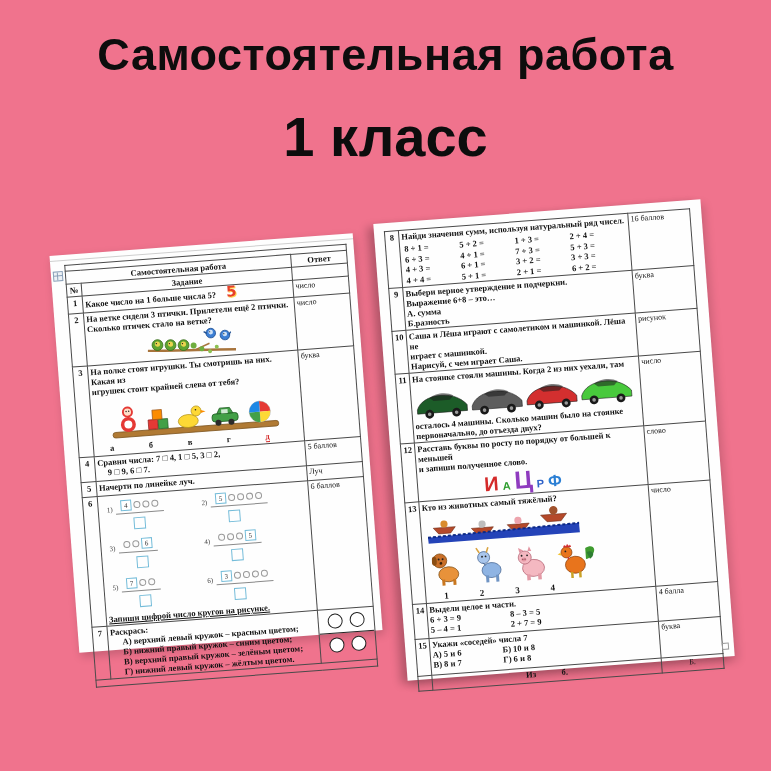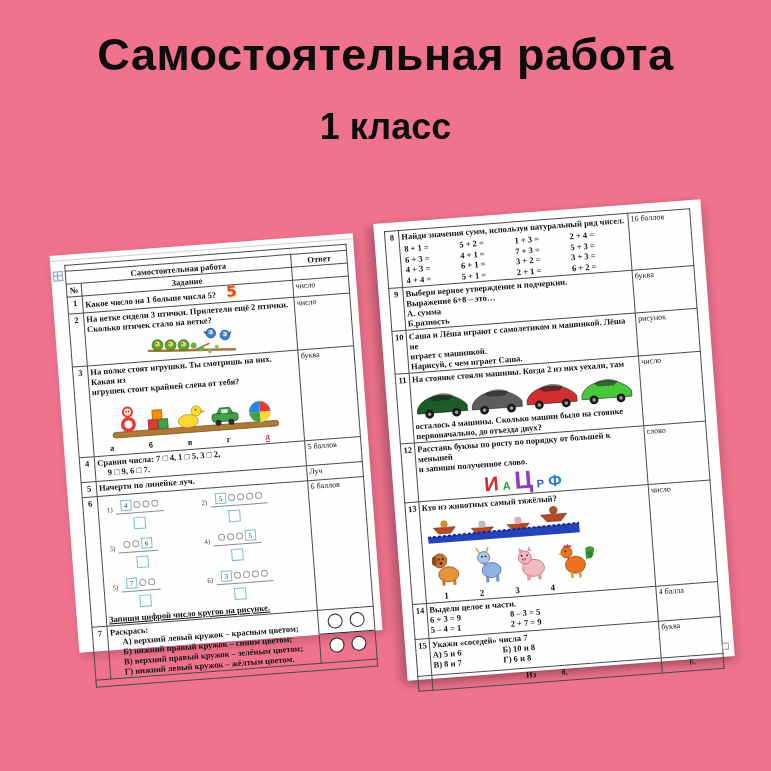--- a/index.html
+++ b/index.html
@@ -2,21 +2,21 @@
 <html><head>
 <meta charset="utf-8">
 <style>
   html,body{margin:0;padding:0;}
   body{width:771px;height:771px;background:#f0738d;position:relative;overflow:hidden;
        font-family:"Liberation Serif",serif;color:#111;}
   
   .title-wrap{position:absolute;top:32px;left:0;width:771px;text-align:center;
               font-family:"Liberation Sans",sans-serif;font-weight:700;color:#0d0d0d;}
   .title-l1{font-size:45px;line-height:1;letter-spacing:.5px;}
-  .title-l2{font-size:36px;line-height:1;margin-top:32px;}
+  .title-l2{font-size:56px;line-height:1;margin-top:32px;}
   
   .page{position:absolute;background:#fefefe;transform:rotate(-4.3deg);}
   .page-left{left:64px;top:244px;width:304px;height:398px;z-index:1;
              box-shadow:2px 4px 10px rgba(0,0,0,.18);}
   .page-right{left:390px;top:211px;width:328px;height:458px;z-index:2;
              box-shadow:-7px 3px 9px rgba(0,0,0,.22),3px 5px 10px rgba(0,0,0,.16);}
   .paper-edge{position:absolute;left:0;right:0;border-top:1px solid #cfcfcf;}
   
   table.ws{border-collapse:collapse;table-layout:fixed;position:absolute;
            font-size:8.5px;line-height:10px;}

